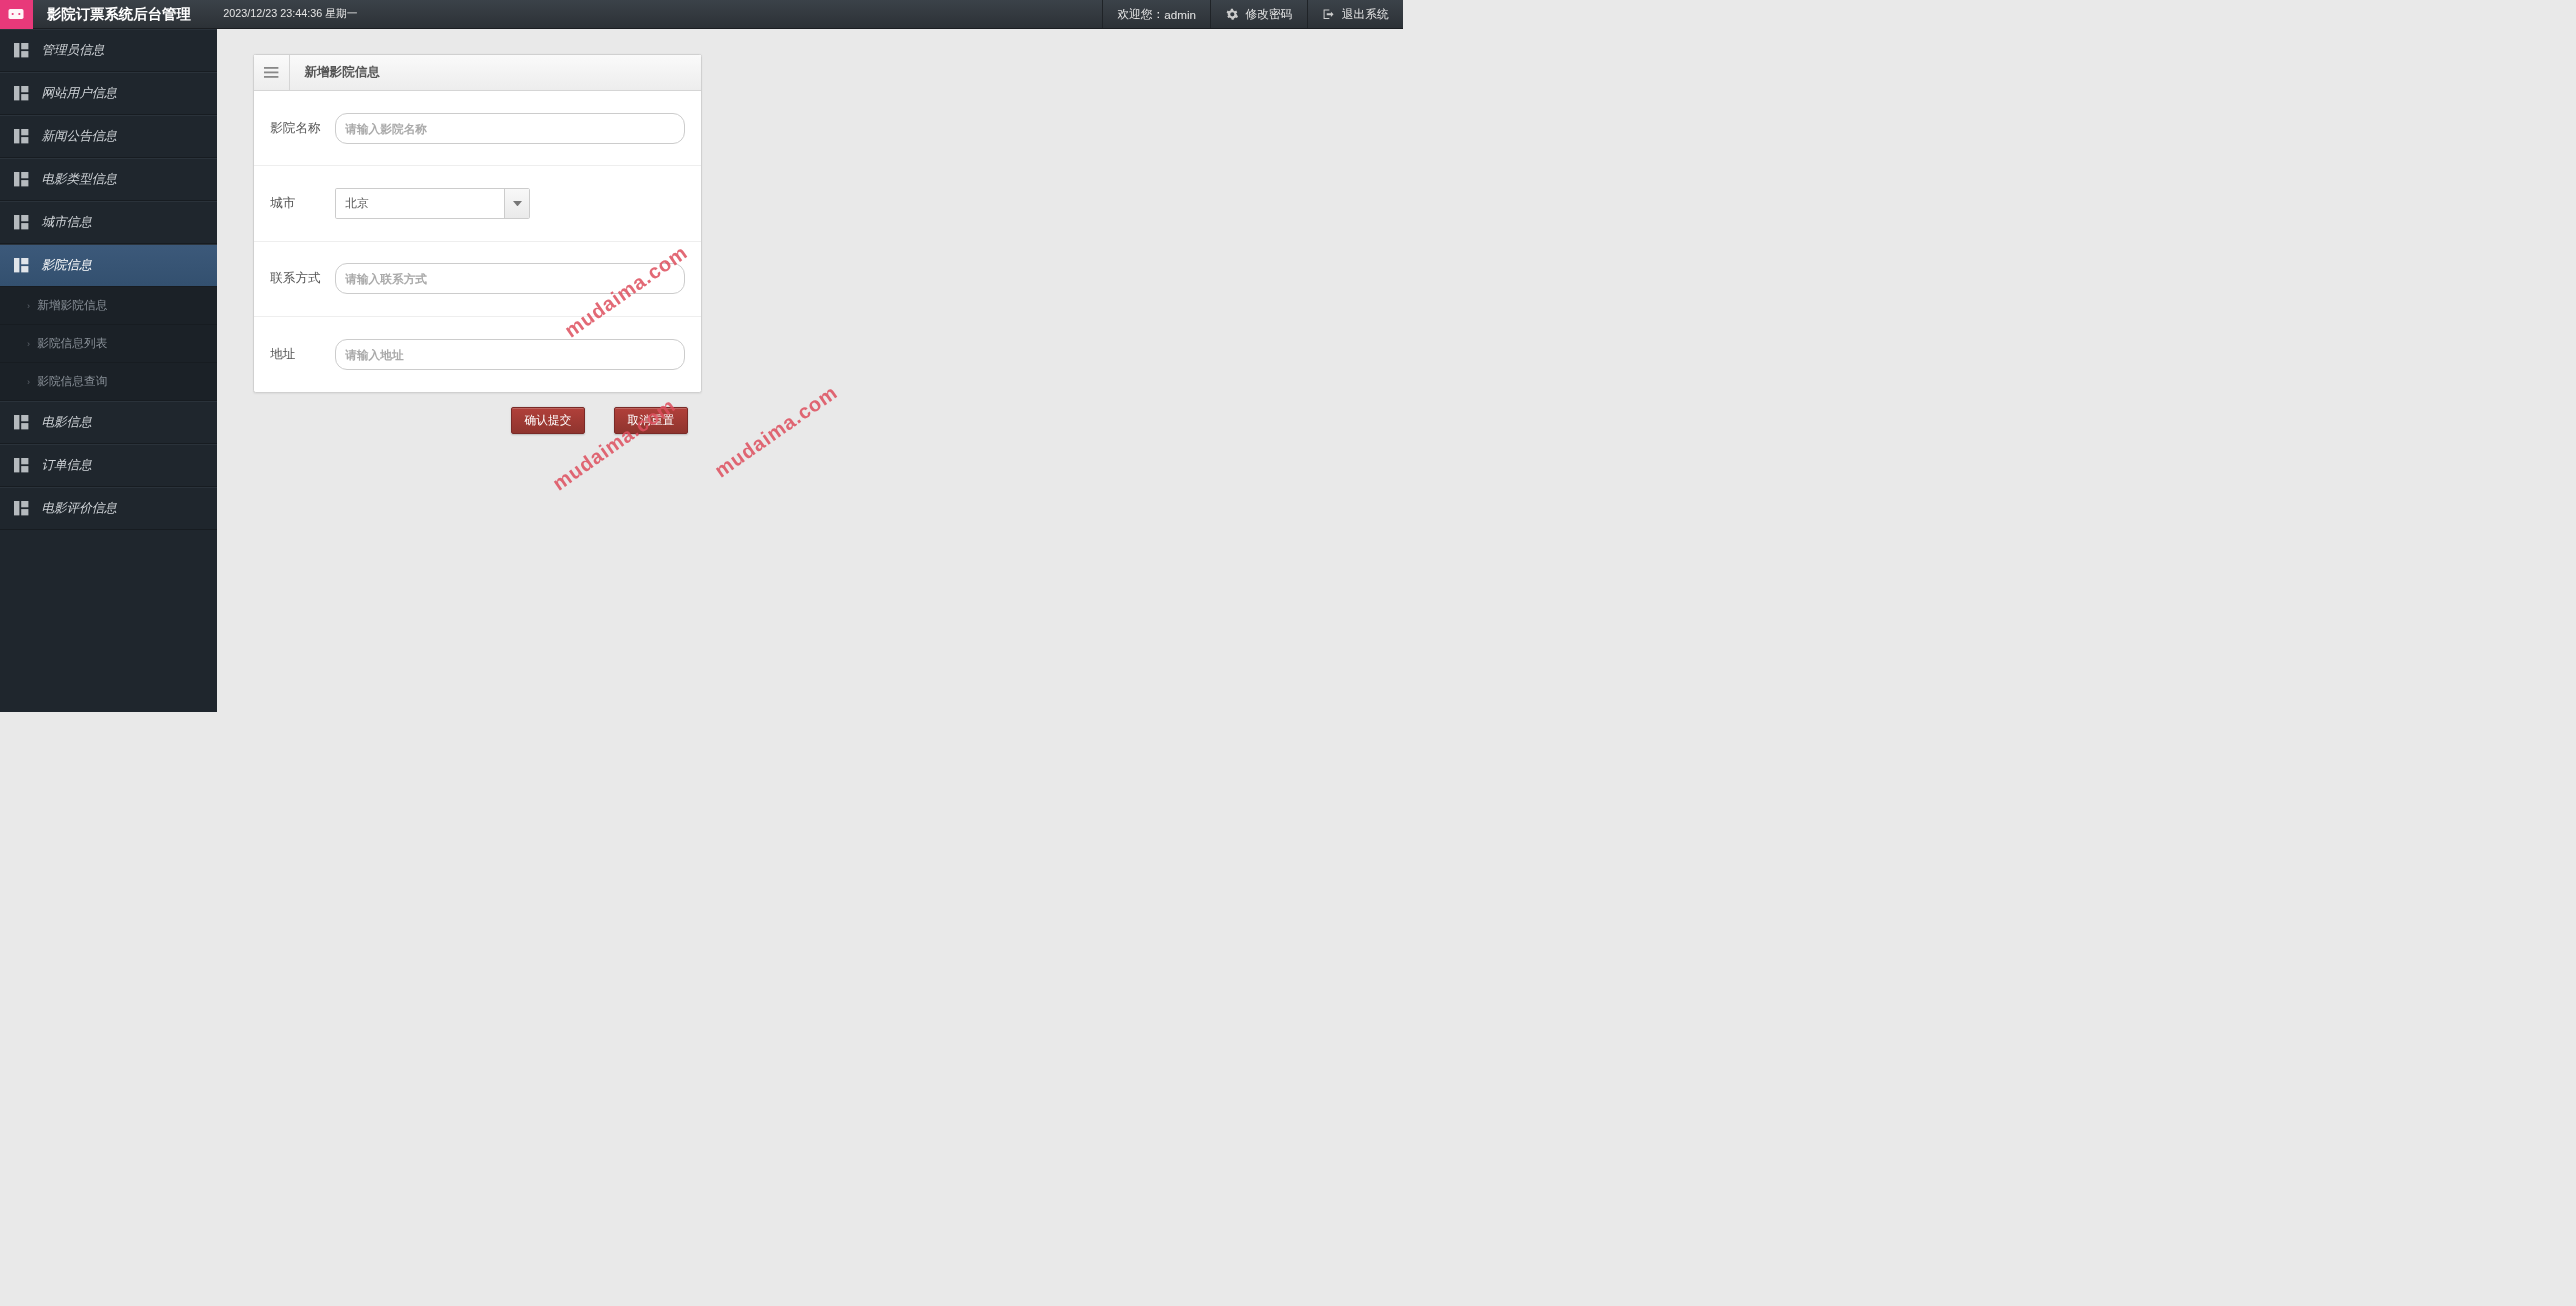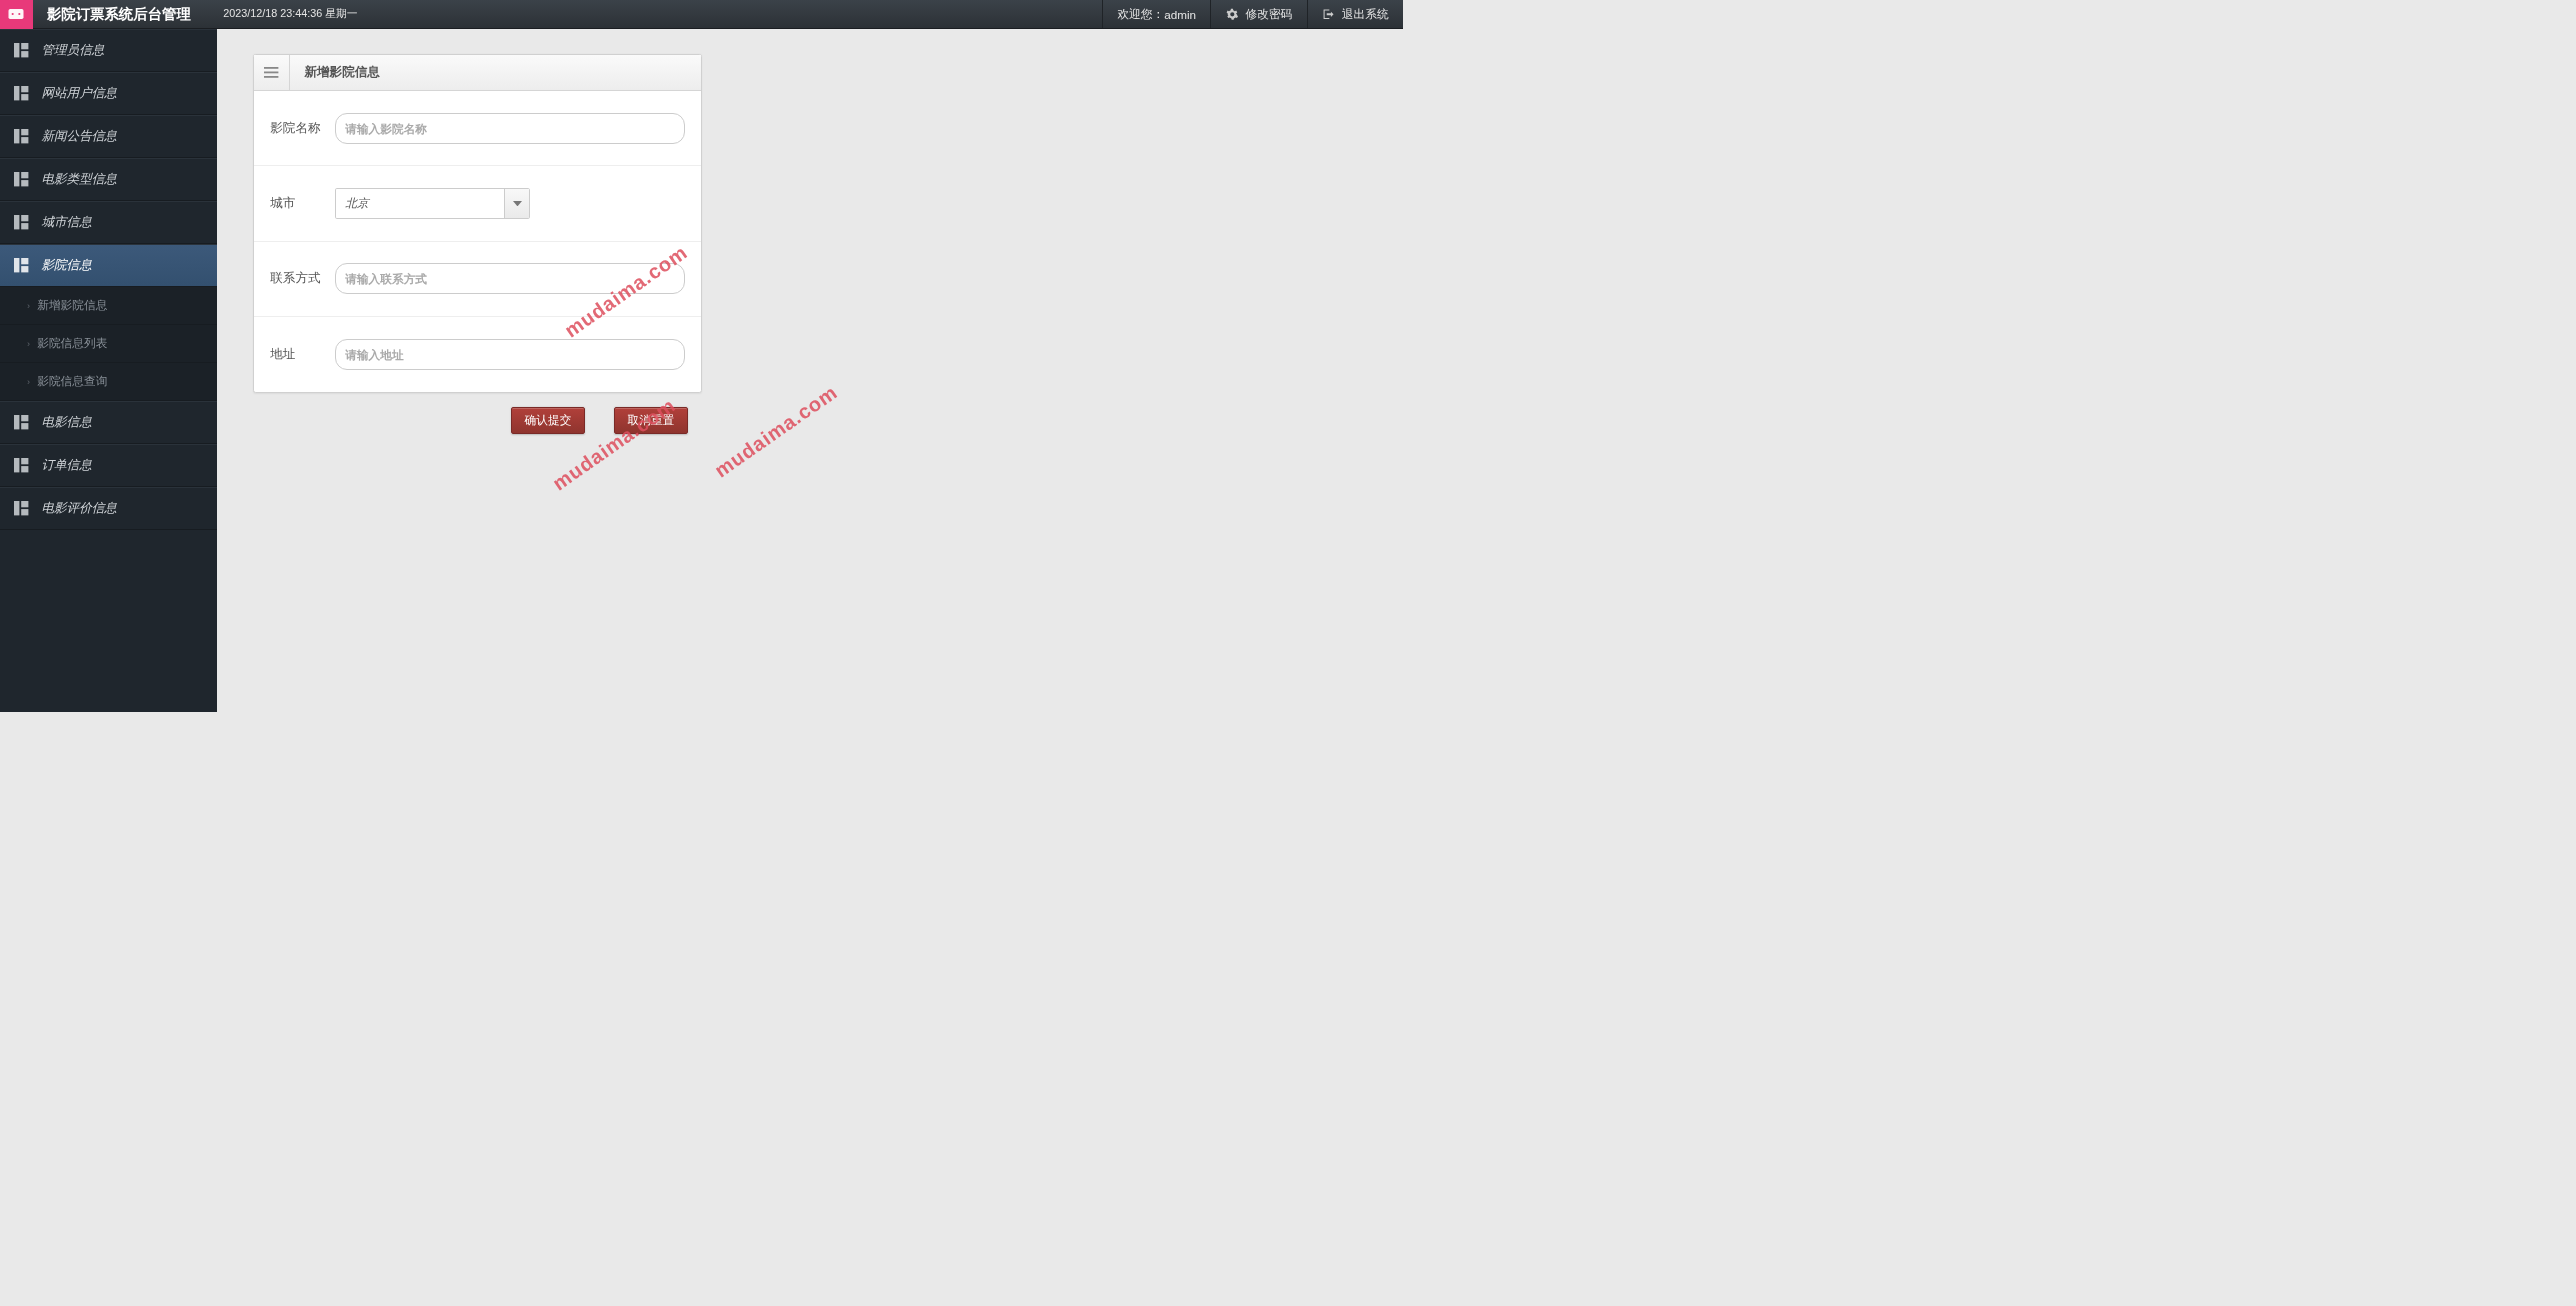--- a/index.html
+++ b/index.html
@@ -207,21 +207,20 @@
     }
     .select-wrap {
       display: flex;
       width: 195px;
       height: 31px;
       border: 0.9px solid #ccc;
       border-radius: 1.8px;
       background: #fff;
       align-items: stretch;
       cursor: pointer;
-      font-style: italic;
     }
     .select-value {
       flex: 1;
       display: flex;
       align-items: center;
       padding: 0 9px;
       color: #555;
       font-size: 11.7px;
     }
     .select-btn {
@@ -267,21 +266,21 @@
 <div class="header">
   <div class="header-left">
     <div class="logo">
       <svg viewBox="0 0 24 24">
         <rect x="3" y="6" width="18" height="12" rx="2" fill="#fff" opacity="0.95"></rect>
         <circle cx="8" cy="12" r="1.3" fill="#e8397a"></circle>
         <circle cx="16" cy="12" r="1.3" fill="#e8397a"></circle>
       </svg>
     </div>
     <div class="app-title">影院订票系统后台管理</div>
-    <div class="datetime">2023/12/18 23:44:36 星期一</div>
+    <div class="datetime">2023/12/23 23:44:36 星期一</div>
   </div>
   <div class="header-right">
     <div class="header-welcome">
       <span>欢迎您：</span>
       <span>admin</span>
     </div>
     <div class="header-item">
       <span class="h-icon">
         <svg width="12.6" height="12.6" viewBox="0 0 24 24" fill="#ccc">
             <path d="M12 8a4 4 0 100 8 4 4 0 000-8zm9 4c0 .7-.1 1.3-.2 1.9l2.1 1.6-2 3.5-2.5-1a7.6 7.6 0 01-3.3 1.9l-.4 2.6h-4l-.4-2.6a7.6 7.6 0 01-3.3-1.9l-2.5 1-2-3.5 2.1-1.6A8 8 0 013 12c0-.7.1-1.3.2-1.9L1.1 8.5l2-3.5 2.5 1a7.6 7.6 0 013.3-1.9L9.3 1.5h4l.4 2.6a7.6 7.6 0 013.3 1.9l2.5-1 2 3.5-2.1 1.6c.1.6.2 1.2.2 1.9z"></path>

